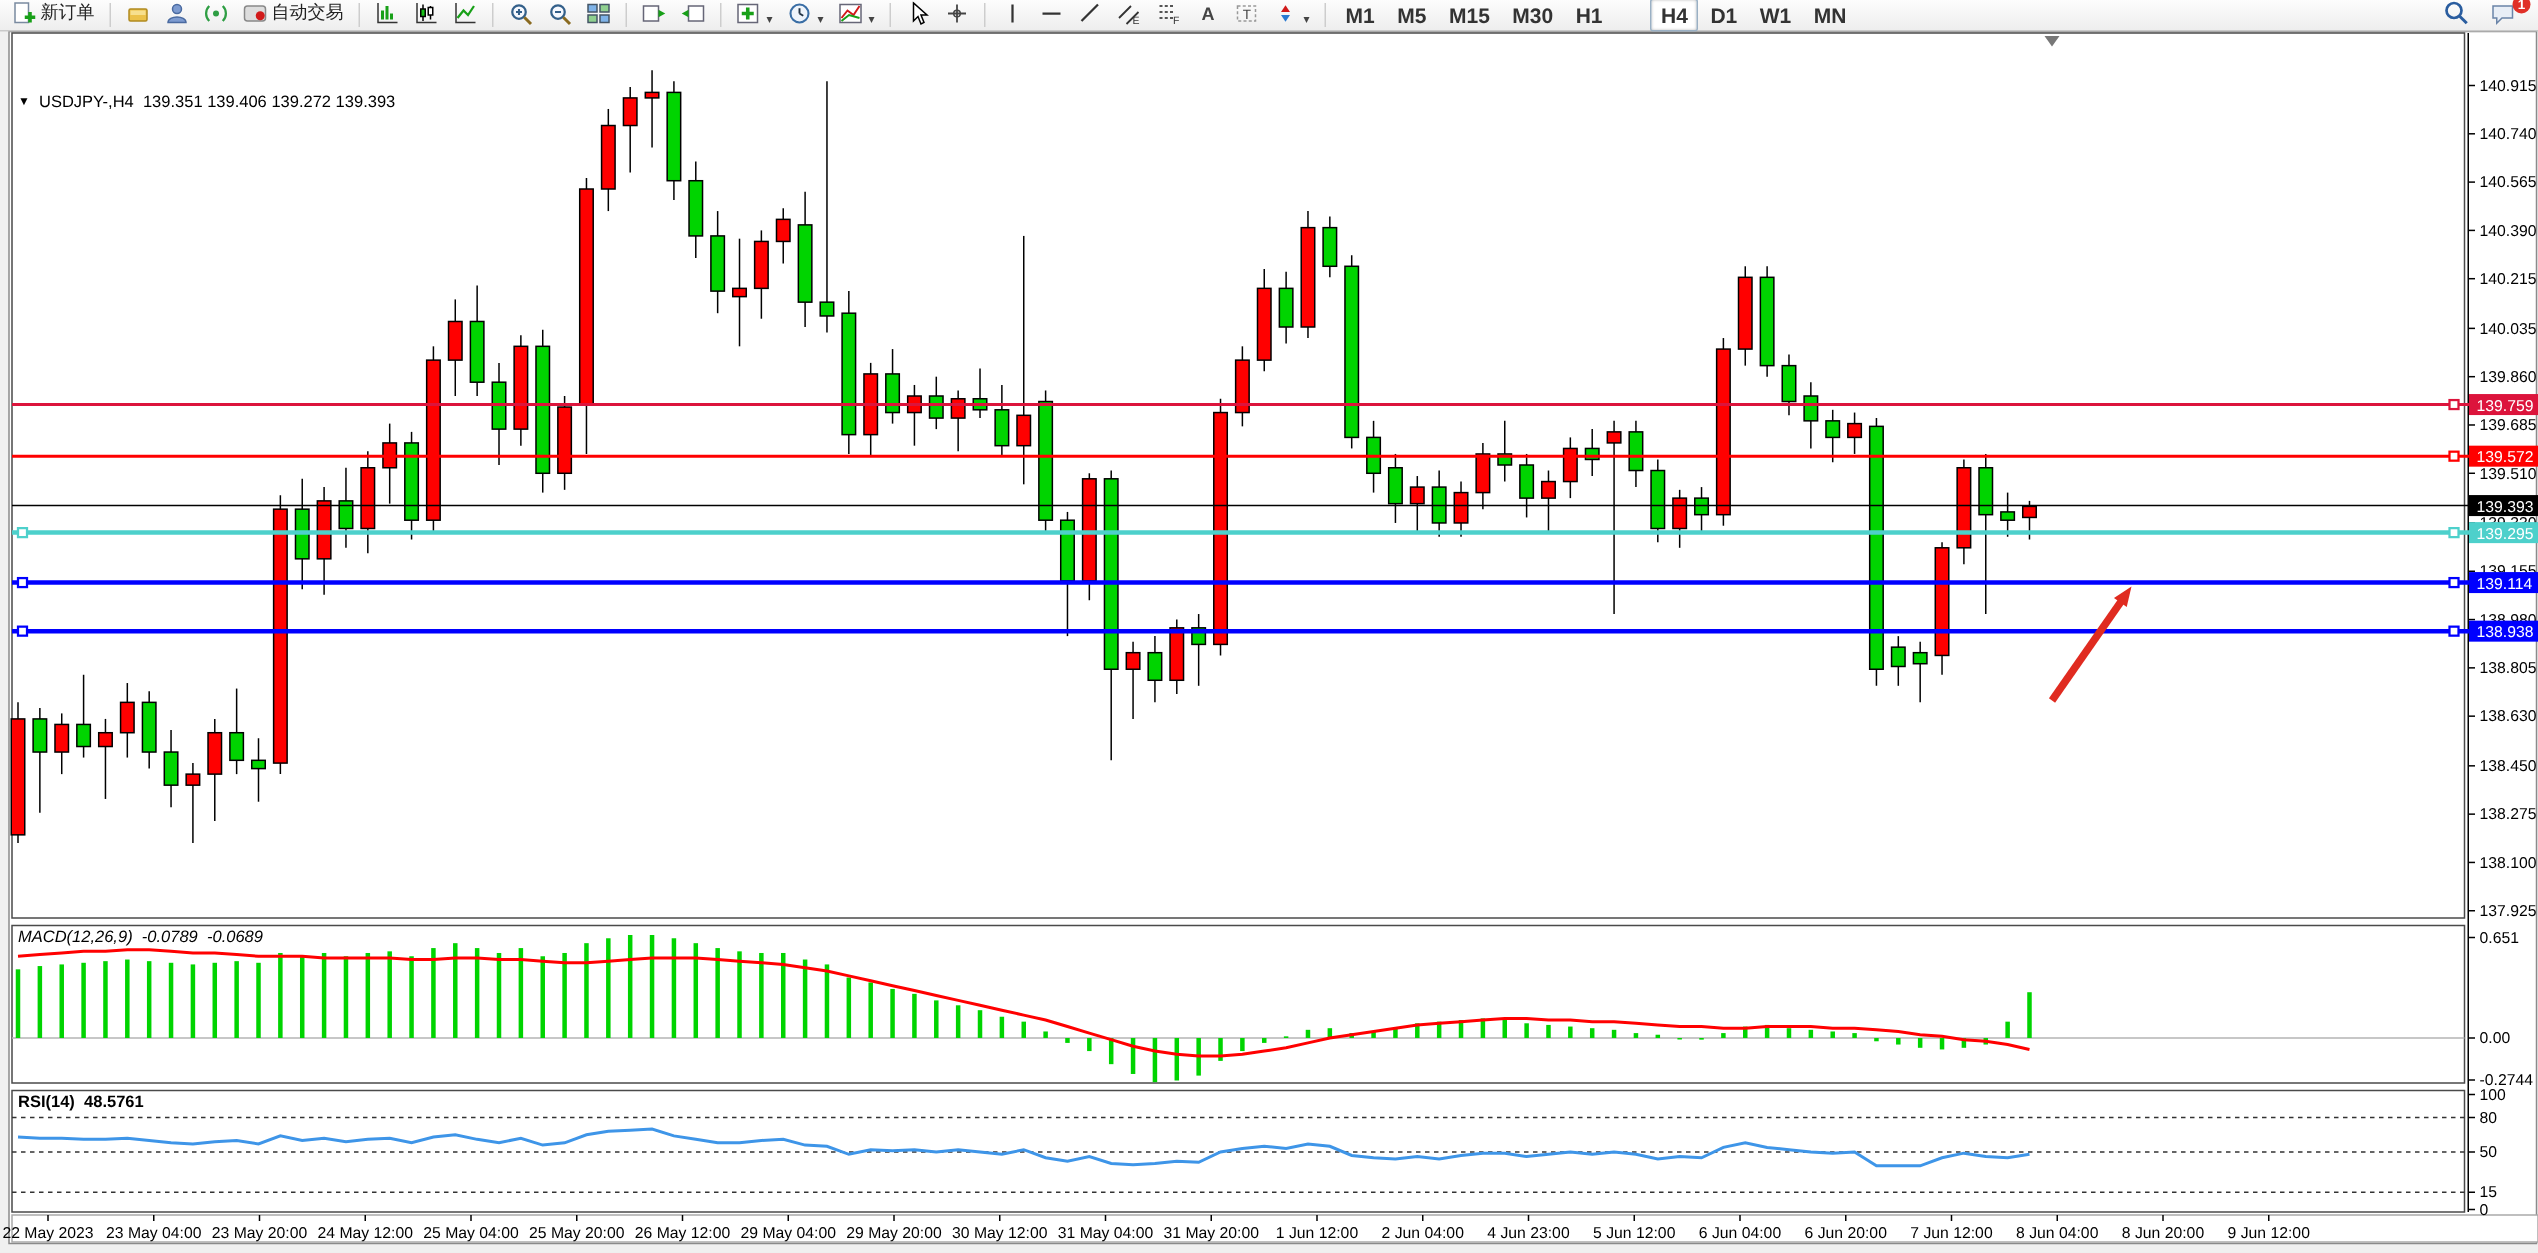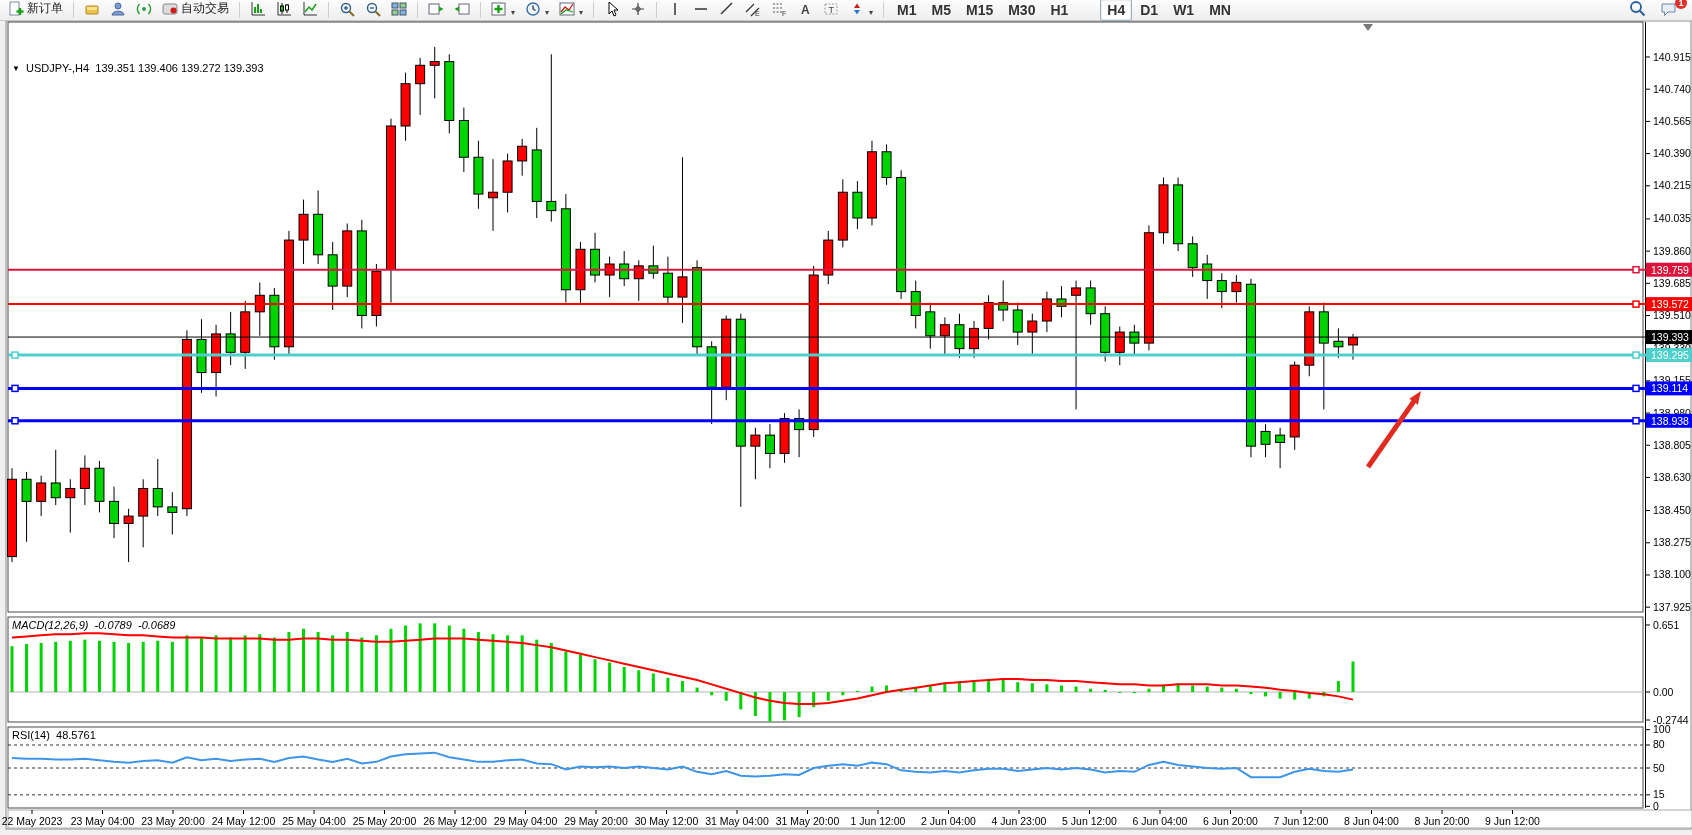--- a/index.html
+++ b/index.html
@@ -17,21 +17,21 @@
   .tf.active{background:#fff;border-color:#9ab0c4;box-shadow:inset 0 0 2px #bbb;margin-left:24px;}
   #tb-right{margin-left:auto;display:flex;align-items:center;gap:6px;padding-right:6px;}
   .badge{position:absolute;top:-5px;right:-6px;background:#e03028;color:#fff;font-size:9px;
     font-weight:bold;border-radius:50%;width:12px;height:12px;line-height:12px;text-align:center;}
   
   #chartsvg{position:absolute;left:0;top:0;}
   .ovl{position:absolute;font-size:11px;color:#000;white-space:nowrap;z-index:3;}
   #chart-title{left:12px;top:26px;margin-top:36px;}
   #chart-title .tri{font-size:8px;vertical-align:1px;margin-right:3px;}
   #macd-label{left:12px;top:619px;font-style:italic;}
-  #rsi-label{left:12px;top:729px;}
+  #rsi-label{left:12px;top:729px;font-weight:bold;}
   text{font-family:"Liberation Sans",sans-serif;}
 </style>
 </head>
 <body>
 
 <div id="root">
 
   <div id="toolbar">
     <div class="tbtn">
       <svg width="16" height="16">

